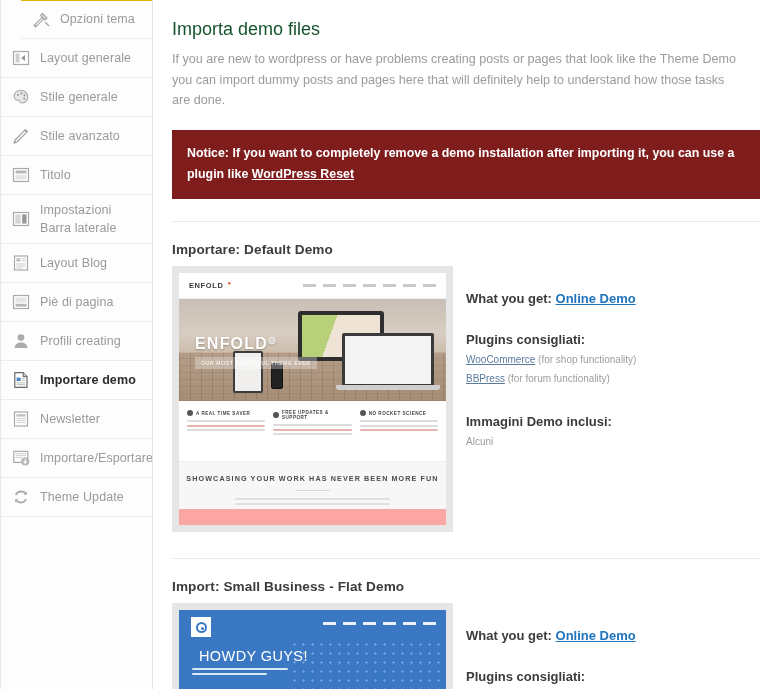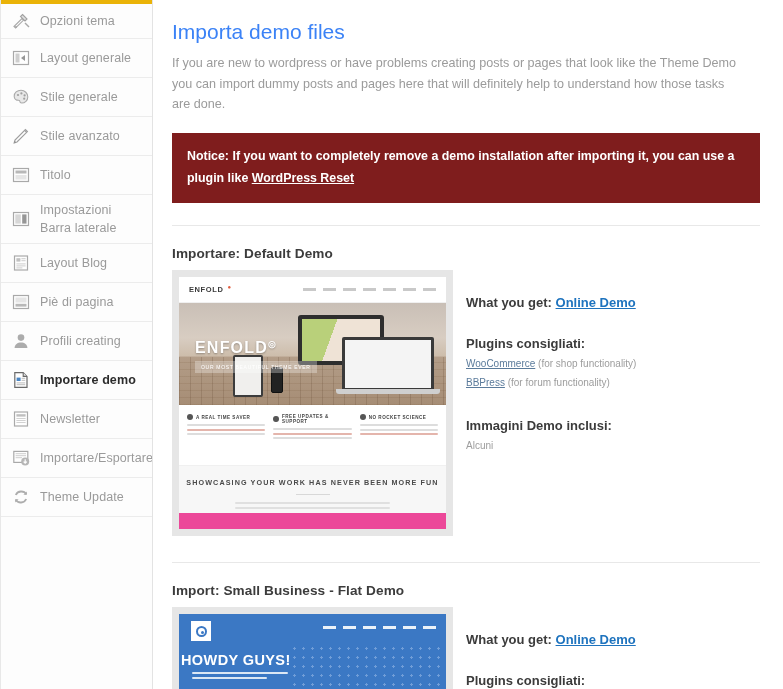--- a/index.html
+++ b/index.html
@@ -30,21 +30,21 @@
   .nav-item {
     display: flex;
     align-items: center;
     gap: 9px;
     min-height: 39px;
     padding: 6px 8px 6px 10px;
     border-bottom: 1px solid #ececec;
     cursor: pointer;
     background: #fdfdfd;
   }
-  .nav-item:first-child { border-top: 4px solid #eab308; }
+  .nav-item:first-child { border-top: 1px solid #eab308; margin-left: 20px; }
   .nav-label {
     font-size: 12.5px;
     color: #9a9a9a;
     line-height: 1.45;
     letter-spacing: .1px;
   }
   .nav-item.active .nav-label {
     color: #2c2c2c;
     font-weight: bold;
   }
@@ -58,23 +58,23 @@
 
   
   #main {
     flex: 1 1 auto;
     height: 689px;
     overflow: hidden;
     background: #fff;
     padding: 0 23px 0 19px;
   }
   .page-title {
-    font-size: 21px;
+    font-size: 18px;
     font-weight: normal;
-    color: #3b82f6;
+    color: #14532d;
     margin: 18px 0 8px 0;
     line-height: 1.3;
   }
   .intro {
     font-size: 12.6px;
     color: #9b9b9b;
     line-height: 1.62;
     margin: 0 0 19px 0;
     max-width: 570px;
   }
@@ -112,21 +112,21 @@
 
   .thumb-frame {
     background: #e6e6e6;
     padding: 7px;
     width: 281px;
     flex: 0 0 281px;
   }
   .thumb {
     width: 267px;
     height: 252px;
-    background: #ec4899;
+    background: #fca5a5;
     overflow: hidden;
     position: relative;
     display: block;
   }
   .thumb.short { height: 118px; }
 
   .info {
     flex: 1 1 auto;
     padding: 18px 0 0 13px;
   }
@@ -238,22 +238,22 @@
     width: 11px; height: 11px; border: 2px solid #3b78c4; border-radius: 50%;
     display: block; position: relative;
   }
   .t2-logo i:after {
     content:""; position:absolute; left:3px; top:3px; width:3px; height:3px;
     background:#3b78c4; border-radius:50%;
   }
   .t2-menu { position: absolute; right: 10px; top: 12px; display: flex; gap: 7px; }
   .t2-menu i { display:block; width: 13px; height: 2.4px; background: rgba(255,255,255,.9); }
   .t2-h1 {
-    position: absolute; left: 2px; top: 38px; color: #fff;
-    font-size: 14.5px; font-weight: bold; letter-spacing: .4px;
+    position: absolute; left: 20px; top: 38px; color: #fff;
+    font-size: 14.5px; font-weight: normal; letter-spacing: .4px;
   }
   .t2-p { position: absolute; left: 13px; top: 58px; width: 96px; }
   .t2-p i { display:block; height: 2px; background: rgba(255,255,255,.82); margin-bottom: 3px; border-radius:1px; }
   .t2-p i:last-child { width: 78%; }
 </style>
 </head>
 <body>
 
 <div id="app">
 

